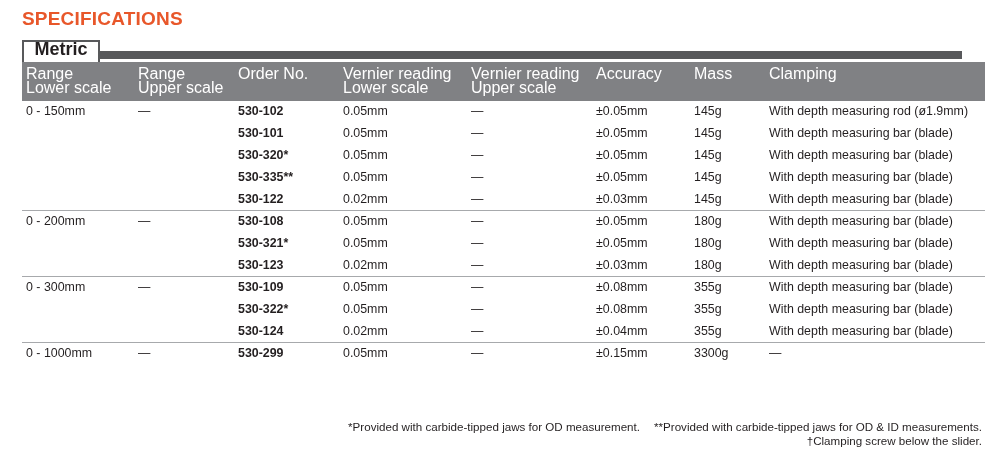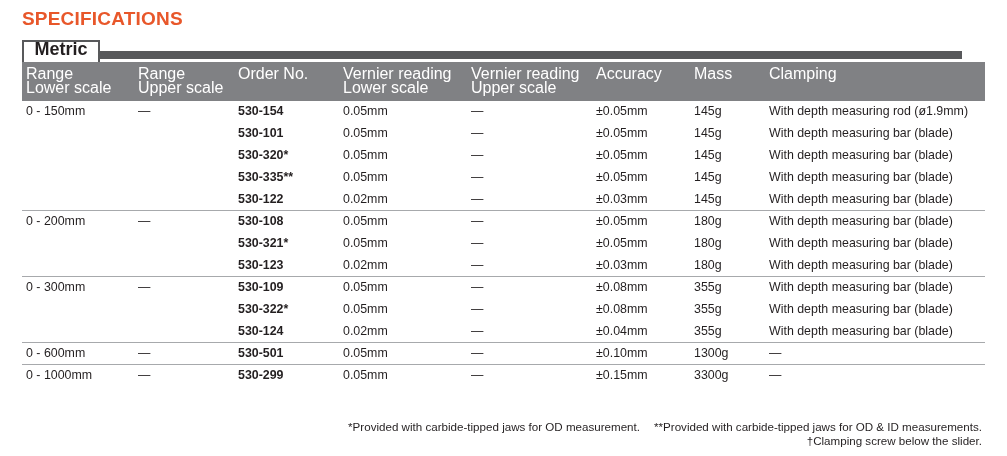--- a/index.html
+++ b/index.html
@@ -168,21 +168,21 @@
         </th>
         <th>
           <span>Clamping</span>
         </th>
       </tr>
     </thead>
     <tbody id="spec-body">
         <tr class="group-start">
           <td>0 - 150mm</td>
           <td>—</td>
-          <td class="order">530-154</td>
+          <td class="order">530-102</td>
           <td>0.05mm</td>
           <td>—</td>
           <td>±0.05mm</td>
           <td>145g</td>
           <td>With depth measuring rod (ø1.9mm)</td>
         </tr>
         <tr>
           <td></td>
           <td></td>
           <td class="order">530-101</td>
@@ -274,30 +274,20 @@
         </tr>
         <tr>
           <td></td>
           <td></td>
           <td class="order">530-124</td>
           <td>0.02mm</td>
           <td>—</td>
           <td>±0.04mm</td>
           <td>355g</td>
           <td>With depth measuring bar (blade)</td>
-        </tr>
-        <tr class="group-start">
-          <td>0 - 600mm</td>
-          <td>—</td>
-          <td class="order">530-501</td>
-          <td>0.05mm</td>
-          <td>—</td>
-          <td>±0.10mm</td>
-          <td>1300g</td>
-          <td>—</td>
         </tr>
         <tr class="group-start">
           <td>0 - 1000mm</td>
           <td>—</td>
           <td class="order">530-299</td>
           <td>0.05mm</td>
           <td>—</td>
           <td>±0.15mm</td>
           <td>3300g</td>
           <td>—</td>

